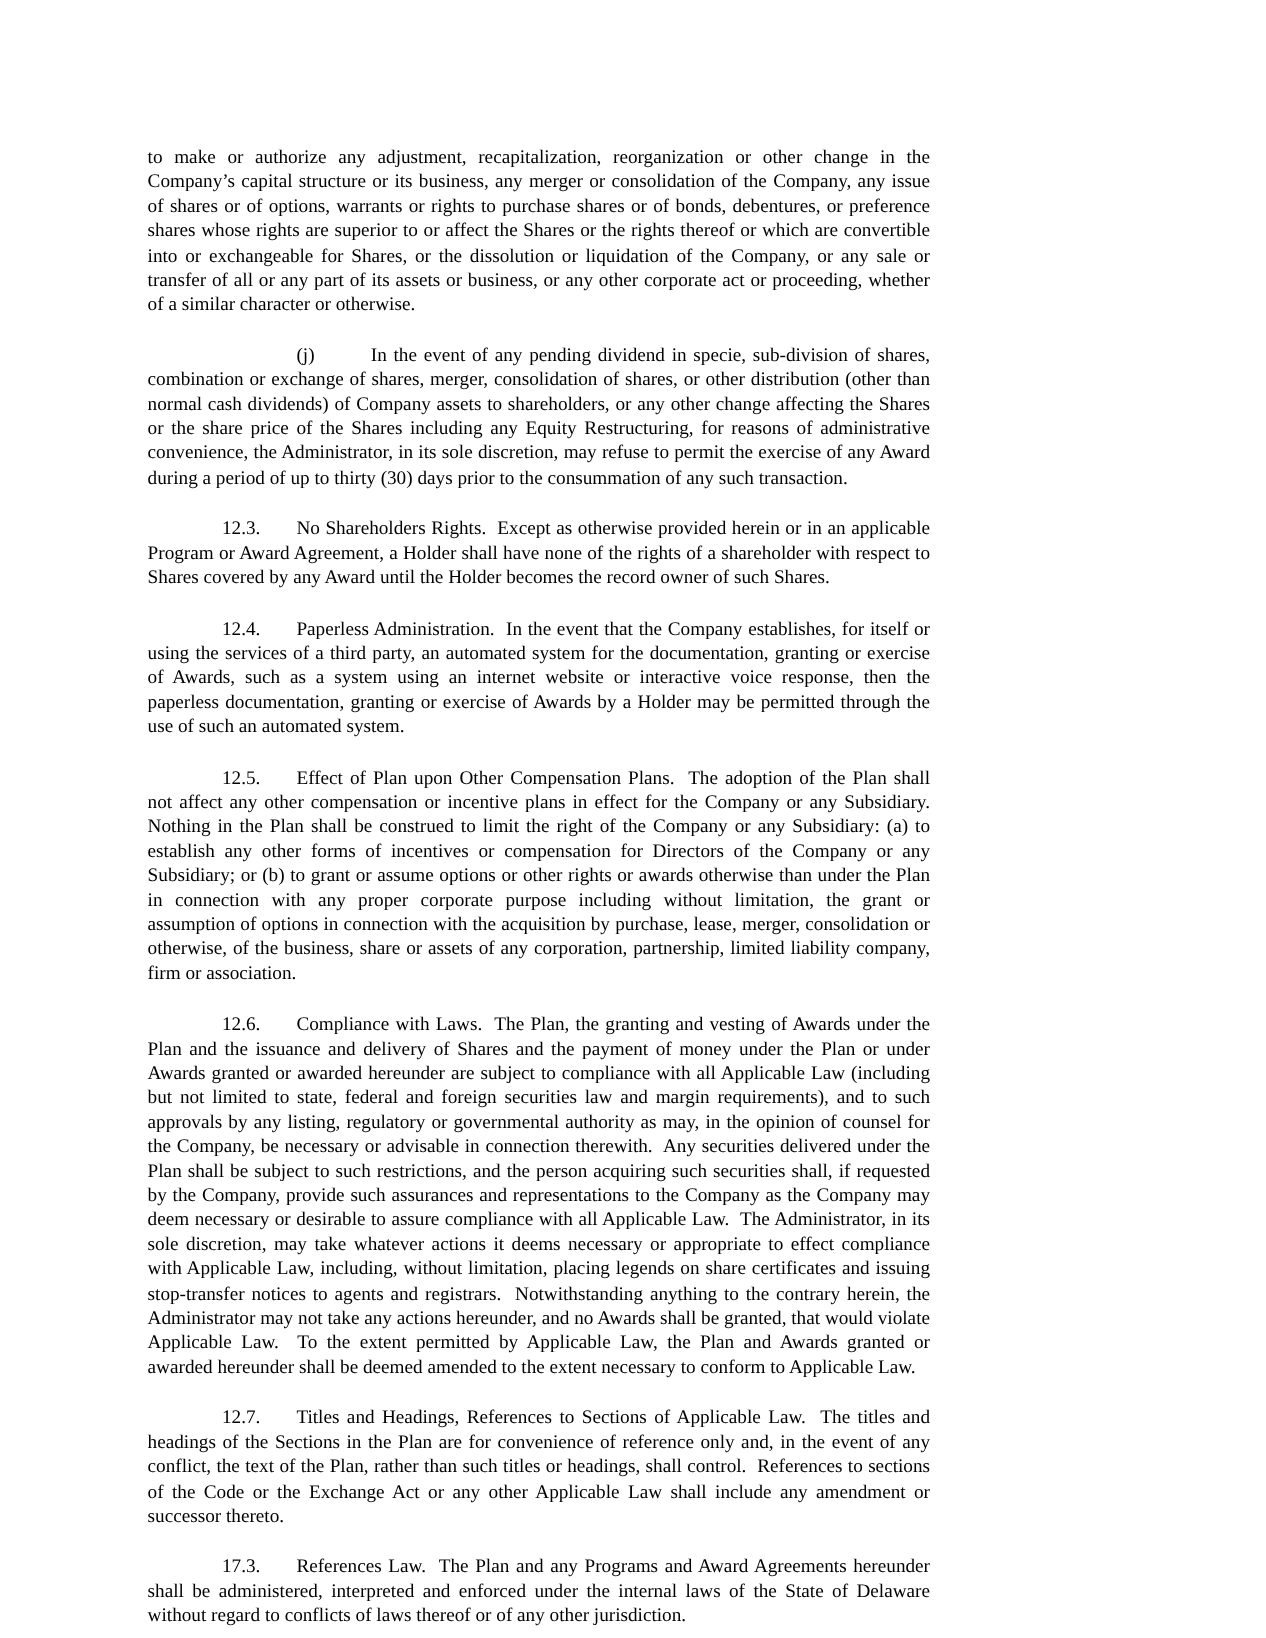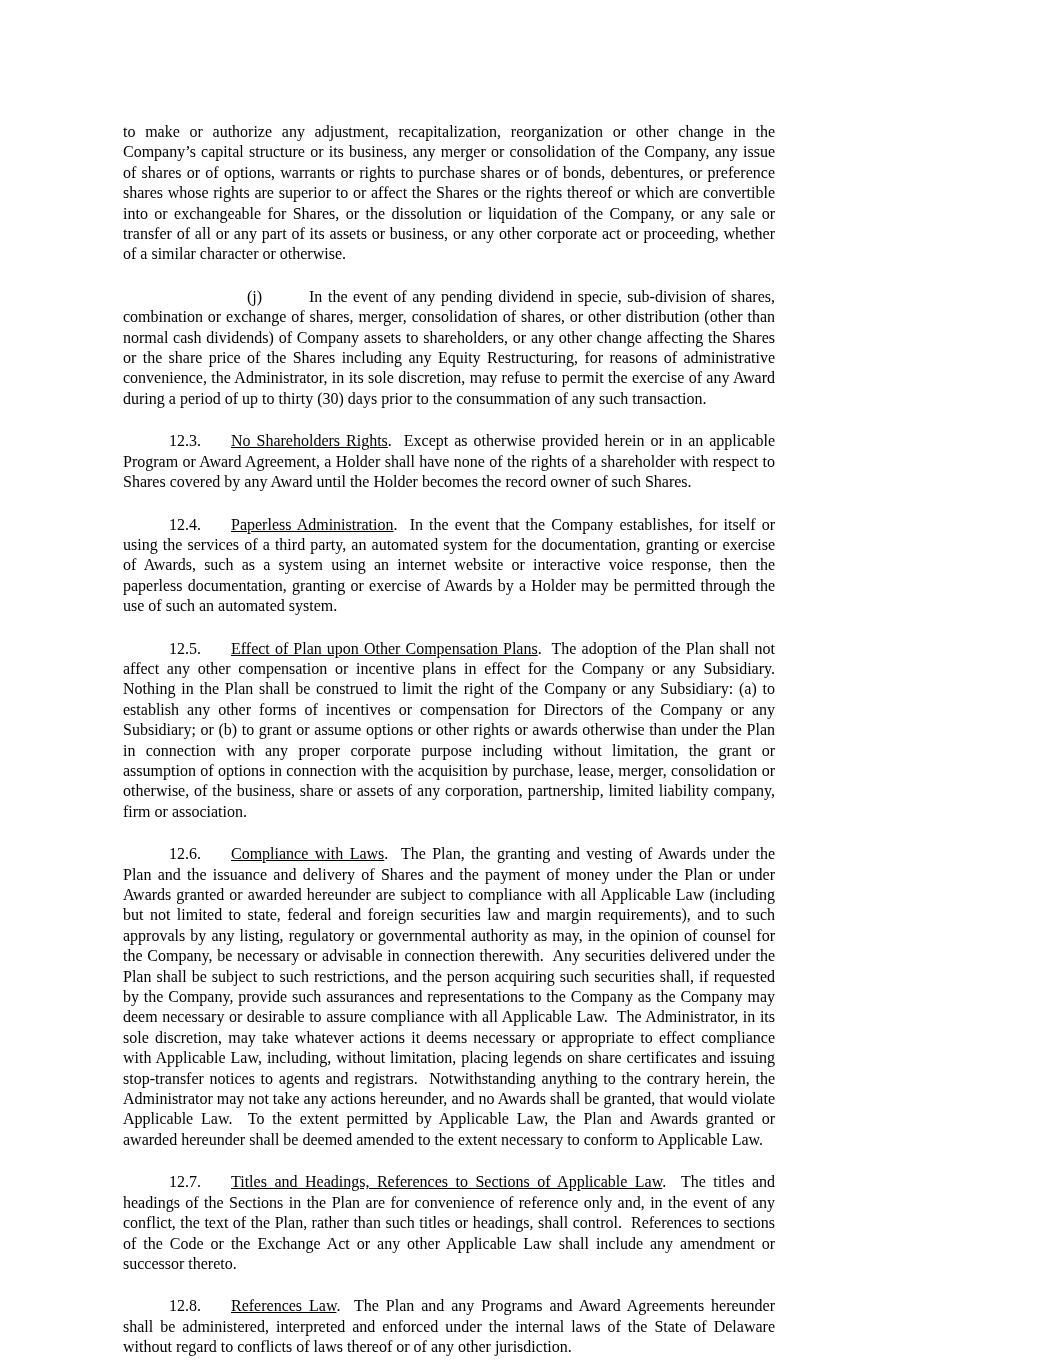--- a/index.html
+++ b/index.html
@@ -21,33 +21,32 @@
     overflow: hidden;
   }
   p.para {
     margin: 0 0 22px 0;
     text-align: justify;
     white-space: pre-wrap;
   }
   
   .sec-label {
     display: inline-block;
-    margin-left: 46px;
+    margin-left: 62px;
     width: 62px;
     text-align: left;
   }
   
   .sub-label {
     display: inline-block;
     margin-left: 124px;
     width: 62px;
     text-align: left;
   }
   .sec-heading {
-    text-decoration: underline;
   }
 </style>
 </head>
 <body>
 
 <div class="page">
 
   <p class="para"><span>to make or authorize any adjustment, recapitalization, reorganization or other change in the Company’s capital structure or its business, any merger or consolidation of the Company, any issue of shares or of options, warrants or rights to purchase shares or of bonds, debentures, or preference shares whose rights are superior to or affect the Shares or the rights thereof or which are convertible into or exchangeable for Shares, or the dissolution or liquidation of the Company, or any sale or transfer of all or any part of its assets or business, or any other corporate act or proceeding, whether of a similar character or otherwise.</span></p>
 
   <p class="para"><span class="sub-label">(j)</span><span>In the event of any pending dividend in specie, sub-division of shares, combination or exchange of shares, merger, consolidation of shares, or other distribution (other than normal cash dividends) of Company assets to shareholders, or any other change affecting the Shares or the share price of the Shares including any Equity Restructuring, for reasons of administrative convenience, the Administrator, in its sole discretion, may refuse to permit the exercise of any Award during a period of up to thirty (30) days prior to the consummation of any such transaction.</span></p>
@@ -55,16 +54,16 @@
   <p class="para"><span class="sec-label">12.3.</span><span class="sec-heading">No Shareholders Rights</span><span>.  Except as otherwise provided herein or in an applicable Program or Award Agreement, a Holder shall have none of the rights of a shareholder with respect to Shares covered by any Award until the Holder becomes the record owner of such Shares.</span></p>
 
   <p class="para"><span class="sec-label">12.4.</span><span class="sec-heading">Paperless Administration</span><span>.  In the event that the Company establishes, for itself or using the services of a third party, an automated system for the documentation, granting or exercise of Awards, such as a system using an internet website or interactive voice response, then the paperless documentation, granting or exercise of Awards by a Holder may be permitted through the use of such an automated system.</span></p>
 
   <p class="para"><span class="sec-label">12.5.</span><span class="sec-heading">Effect of Plan upon Other Compensation Plans</span><span>.  The adoption of the Plan shall not affect any other compensation or incentive plans in effect for the Company or any Subsidiary.  Nothing in the Plan shall be construed to limit the right of the Company or any Subsidiary: (a) to establish any other forms of incentives or compensation for Directors of the Company or any Subsidiary; or (b) to grant or assume options or other rights or awards otherwise than under the Plan in connection with any proper corporate purpose including without limitation, the grant or assumption of options in connection with the acquisition by purchase, lease, merger, consolidation or otherwise, of the business, share or assets of any corporation, partnership, limited liability company, firm or association.</span></p>
 
   <p class="para"><span class="sec-label">12.6.</span><span class="sec-heading">Compliance with Laws</span><span>.  The Plan, the granting and vesting of Awards under the Plan and the issuance and delivery of Shares and the payment of money under the Plan or under Awards granted or awarded hereunder are subject to compliance with all Applicable Law (including but not limited to state, federal and foreign securities law and margin requirements), and to such approvals by any listing, regulatory or governmental authority as may, in the opinion of counsel for the Company, be necessary or advisable in connection therewith.  Any securities delivered under the Plan shall be subject to such restrictions, and the person acquiring such securities shall, if requested by the Company, provide such assurances and representations to the Company as the Company may deem necessary or desirable to assure compliance with all Applicable Law.  The Administrator, in its sole discretion, may take whatever actions it deems necessary or appropriate to effect compliance with Applicable Law, including, without limitation, placing legends on share certificates and issuing stop-transfer notices to agents and registrars.  Notwithstanding anything to the contrary herein, the Administrator may not take any actions hereunder, and no Awards shall be granted, that would violate Applicable Law.  To the extent permitted by Applicable Law, the Plan and Awards granted or awarded hereunder shall be deemed amended to the extent necessary to conform to Applicable Law.</span></p>
 
   <p class="para"><span class="sec-label">12.7.</span><span class="sec-heading">Titles and Headings, References to Sections of Applicable Law</span><span>.  The titles and headings of the Sections in the Plan are for convenience of reference only and, in the event of any conflict, the text of the Plan, rather than such titles or headings, shall control.  References to sections of the Code or the Exchange Act or any other Applicable Law shall include any amendment or successor thereto.</span></p>
 
-  <p class="para"><span class="sec-label">12.8.</span><span class="sec-heading">References Law</span><span>.  The Plan and any Programs and Award Agreements hereunder shall be administered, interpreted and enforced under the internal laws of the State of Delaware without regard to conflicts of laws thereof or of any other jurisdiction.</span></p>
+  <p class="para"><span class="sec-label">17.3.</span><span class="sec-heading">References Law</span><span>.  The Plan and any Programs and Award Agreements hereunder shall be administered, interpreted and enforced under the internal laws of the State of Delaware without regard to conflicts of laws thereof or of any other jurisdiction.</span></p>
 
 
 </div>
 
 </body></html>

